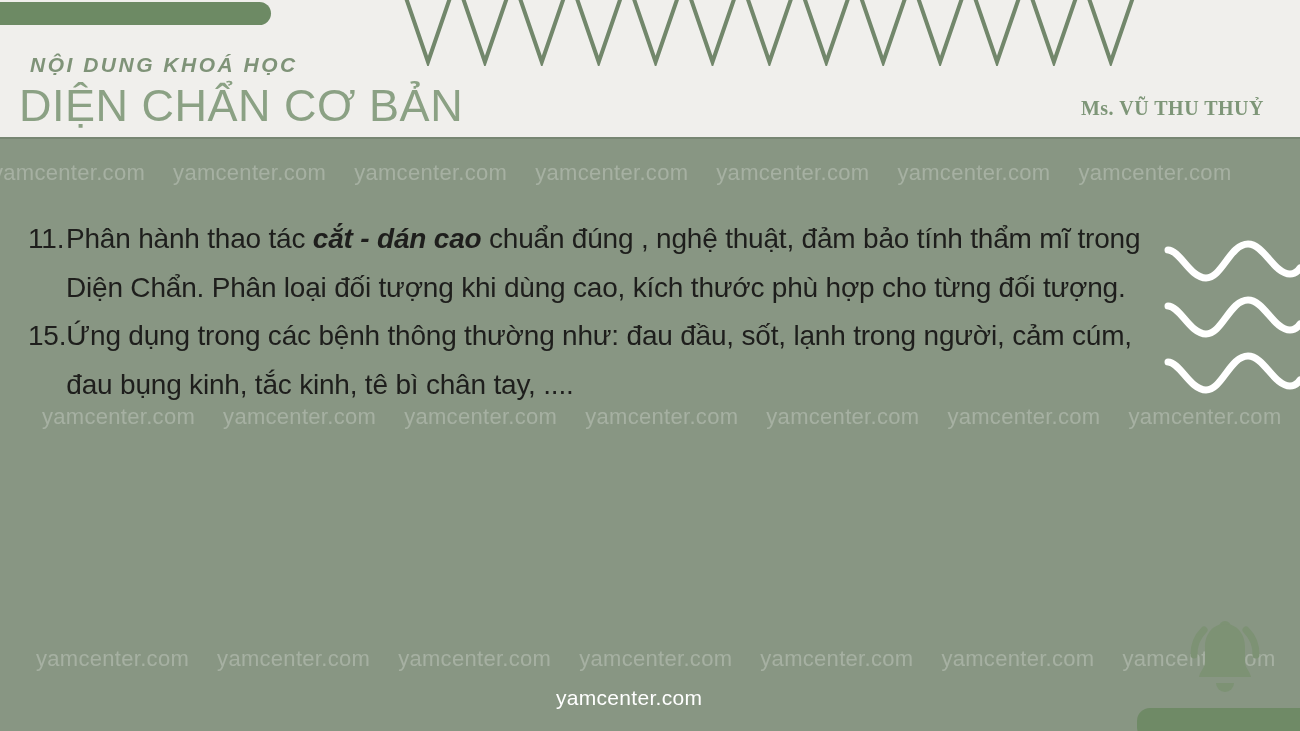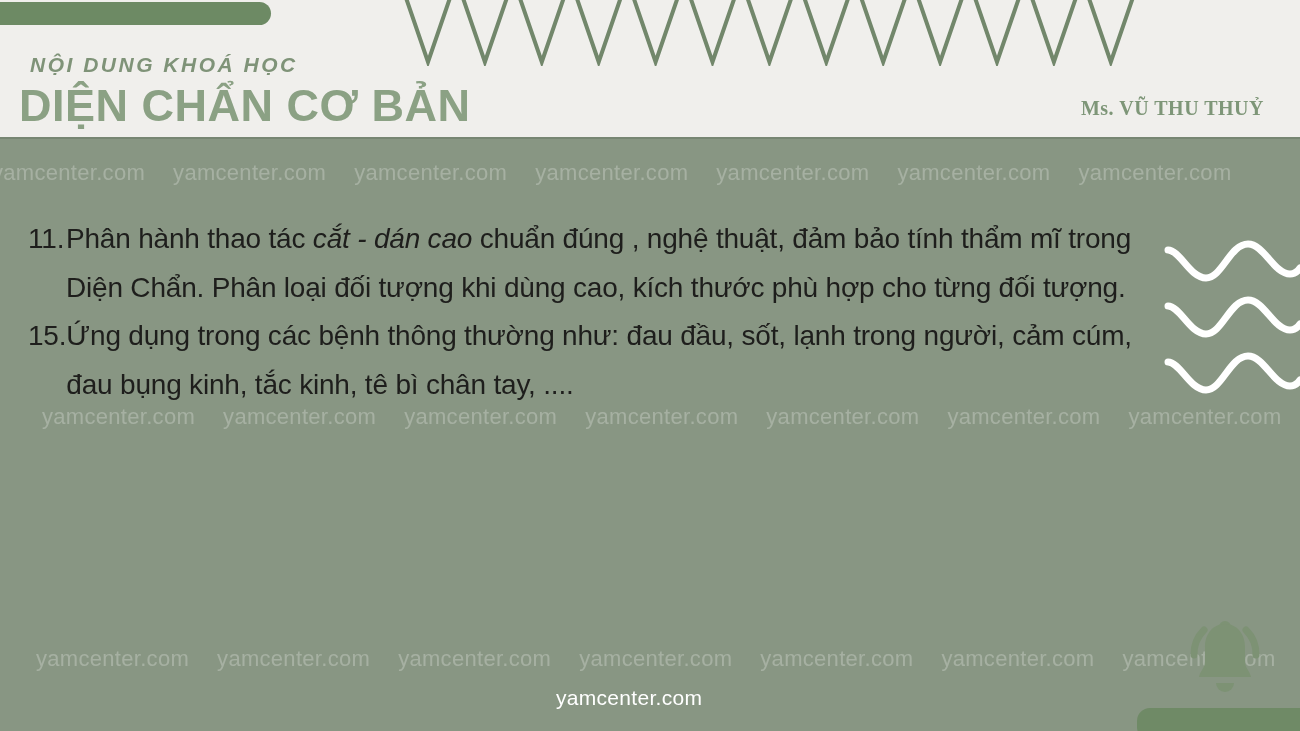--- a/index.html
+++ b/index.html
@@ -21,21 +21,21 @@
     border-radius:0 12px 12px 0;
   }
   .zigzag{position:absolute;left:0;top:0;width:1300px;height:66px;pointer-events:none;}
   .eyebrow{
     position:absolute;left:30px;top:53px;
     font-size:21px;font-weight:bold;font-style:italic;
     letter-spacing:2.5px;color:#7f9378;
   }
   .title{
     position:absolute;left:19px;top:80px;
-    font-size:45px;font-weight:700;letter-spacing:0.5px;
+    font-size:45px;font-weight:400;letter-spacing:0.5px;
     color:#8ba184;
   }
   .presenter{
     position:absolute;right:36px;top:97px;
     font-family:"Liberation Serif", serif;
     font-size:20px;font-weight:bold;letter-spacing:0.5px;
     color:#7e9678;
   }
   
   .body{
@@ -51,21 +51,21 @@
   }
   .wm-row span{display:inline-block;margin-right:28px;}
   .list{
     position:absolute;left:28px;top:76px;width:1130px;
     font-size:28px;line-height:48.5px;color:#1e1e1c;
     letter-spacing:-0.2px;
   }
   .li{display:flex;}
   .li .num{flex:0 0 38px;}
   .li .txt{flex:1;}
-  .bi{font-weight:normal;font-style:italic;}
+  .bi{font-weight:bold;font-style:italic;}
   .waves{position:absolute;left:1160px;top:95px;width:140px;height:170px;pointer-events:none;}
   .bell{position:absolute;left:1186px;top:477px;width:78px;height:84px;pointer-events:none;}
   .bottom-bar{
     position:absolute;left:1137px;top:569px;width:170px;height:32px;
     background:#6f8a66;
     border-radius:13px 0 0 13px;
   }
   .site{
     position:absolute;left:556px;top:547px;
     font-size:21px;color:#ffffff;letter-spacing:0.3px;

